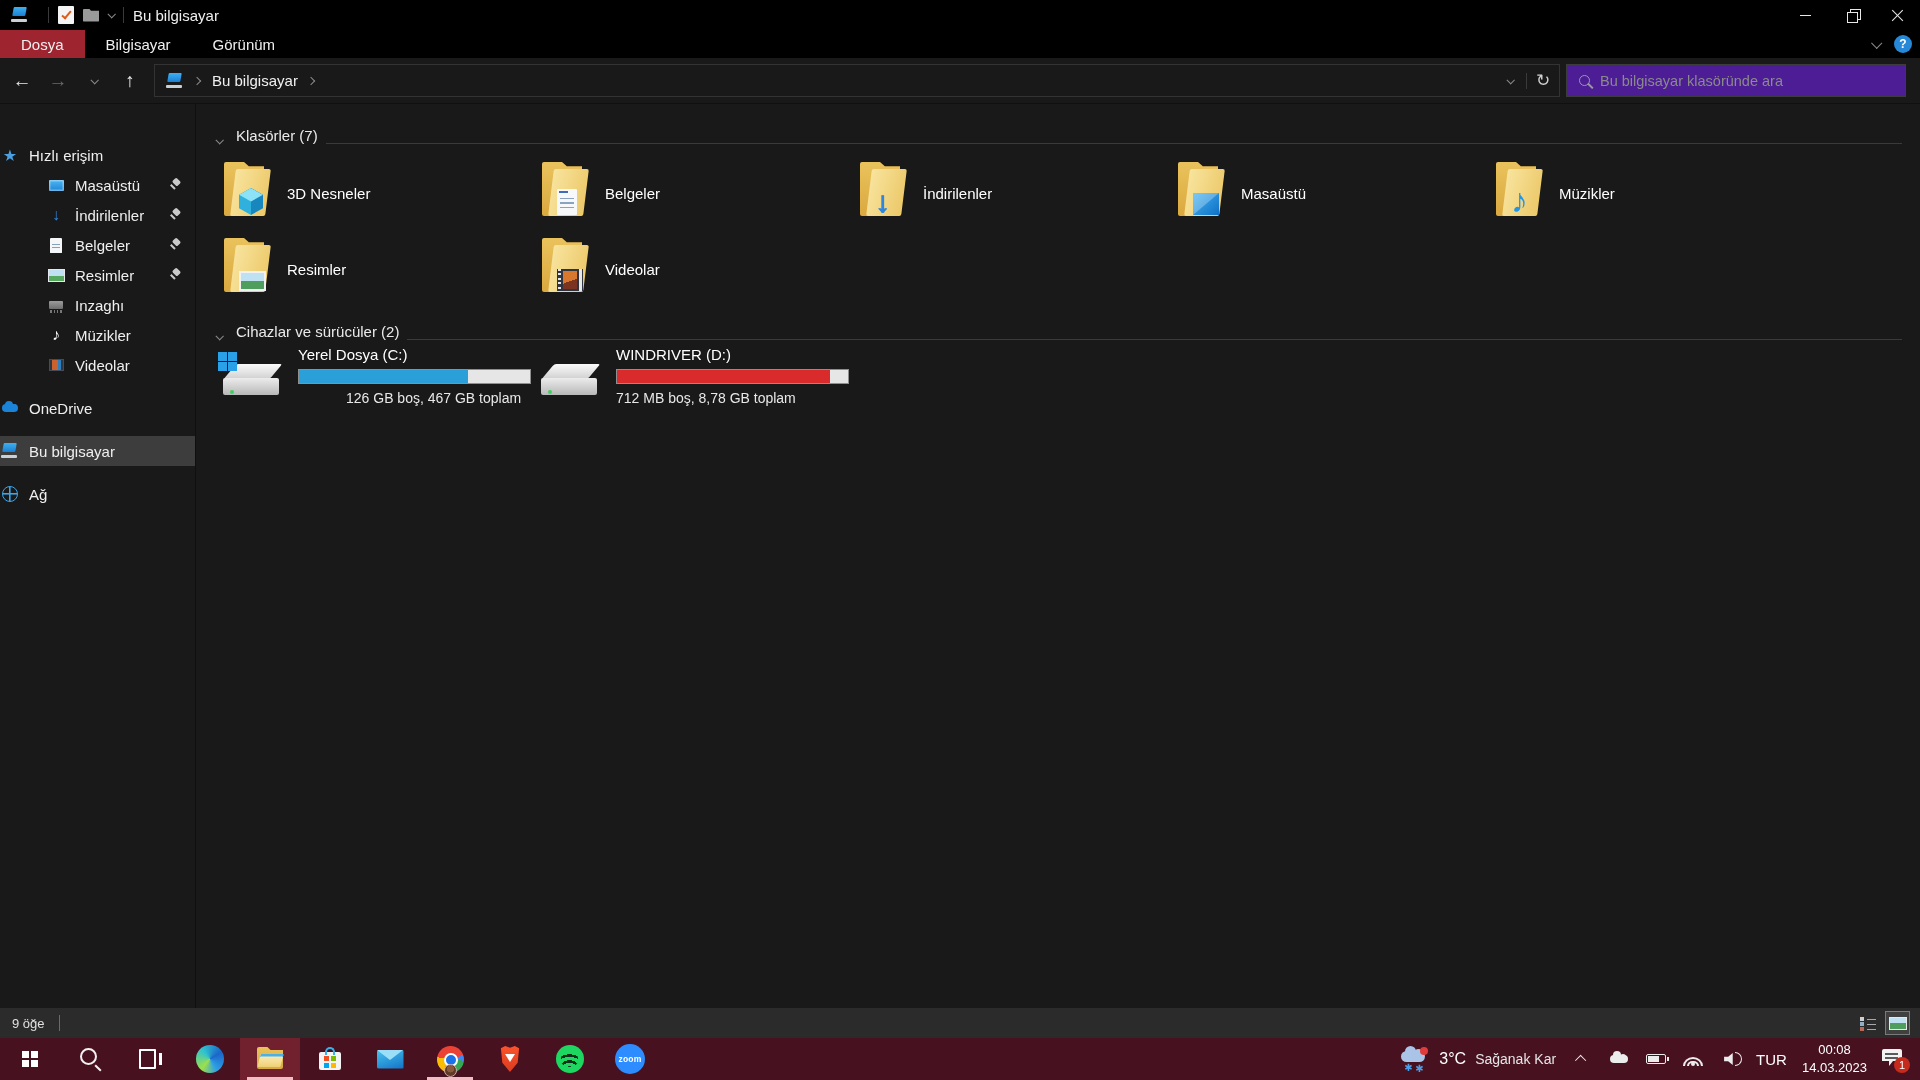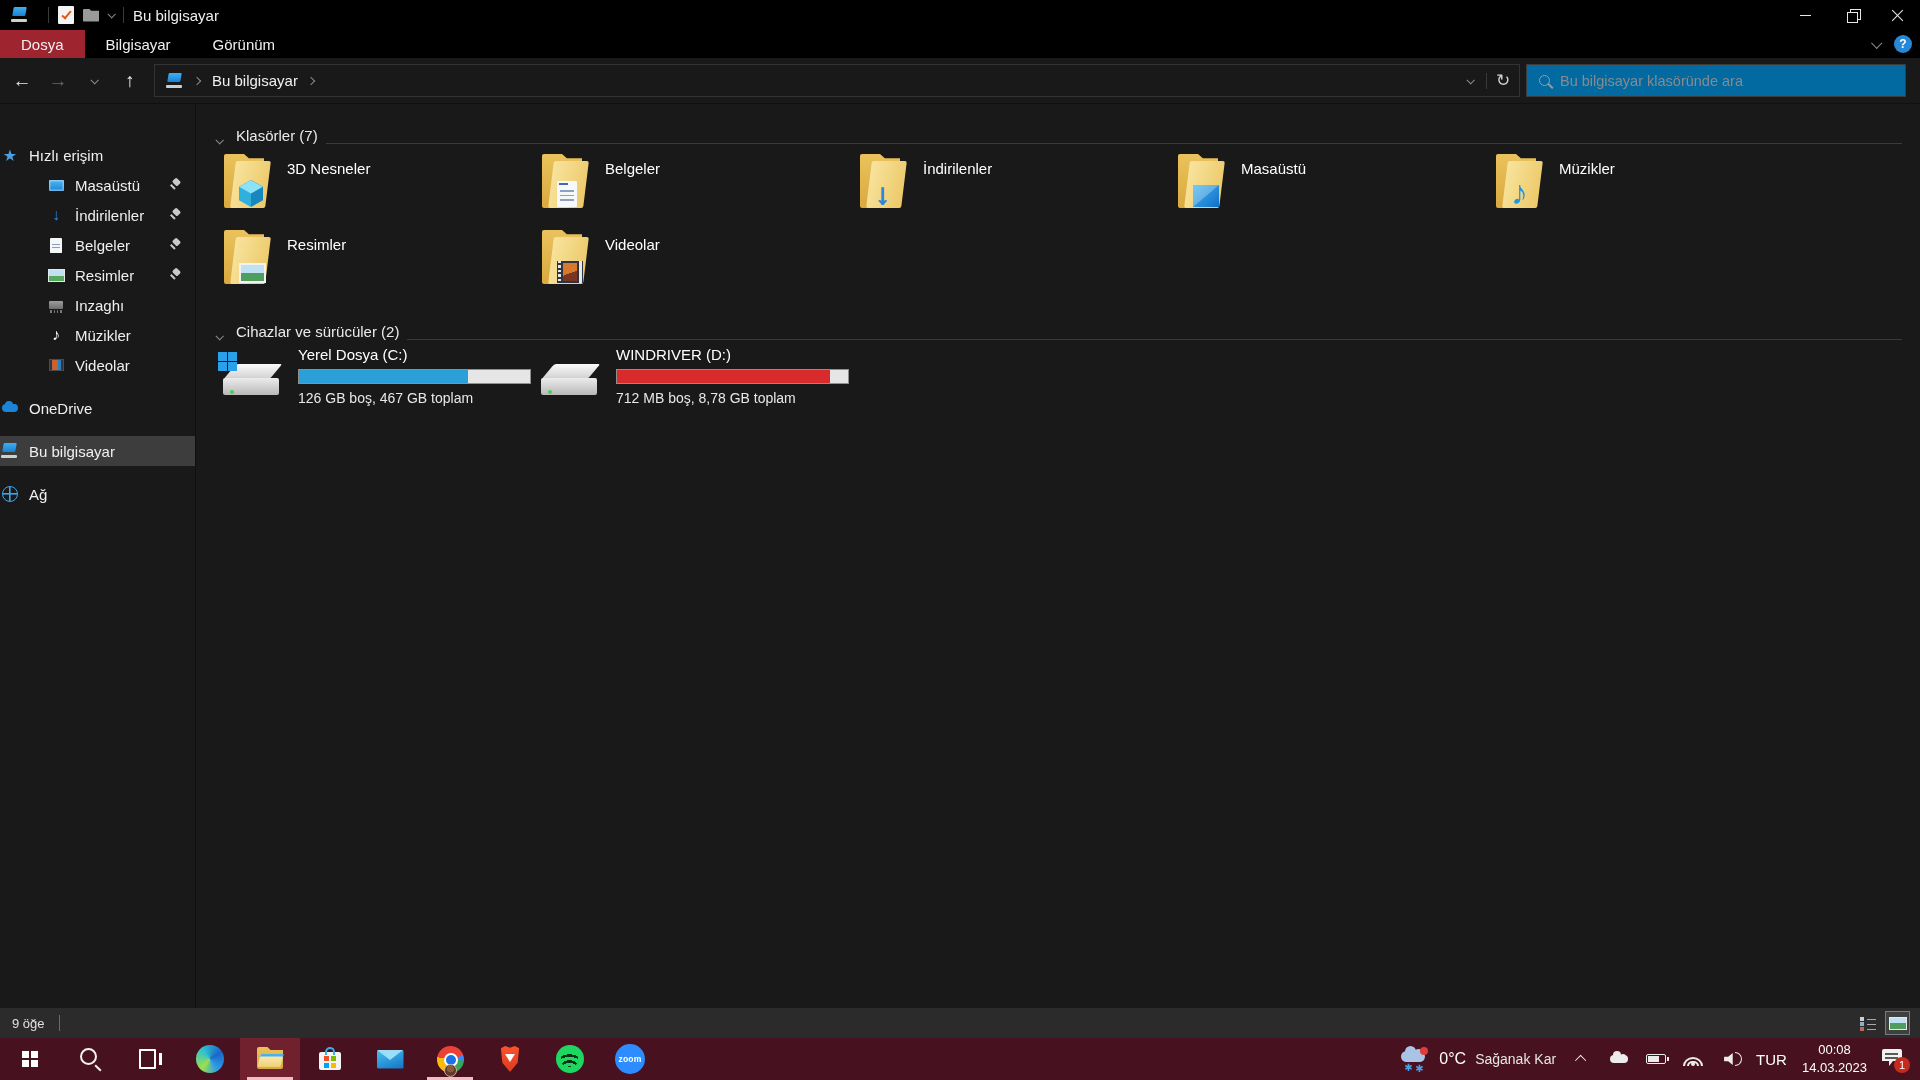--- a/index.html
+++ b/index.html
@@ -44,21 +44,21 @@
 
   
   .navbar { height:46px; display:flex; align-items:center; padding:0 14px 0 4px; background:#191919; border-bottom:1px solid #101010; flex:none; }
   .navbtn { width:36px; height:32px; display:flex; align-items:center; justify-content:center; font-size:19px; color:#e8e8e8; }
   .navbtn.disabled { color:#6b6b6b; }
   .addrbar { flex:1; height:33px; margin:0 6px; border:1px solid #333; background:#191919; display:flex; align-items:center; padding-left:10px; }
   .crumb-label { font-size:15px; color:#f0f0f0; padding:0 10px 0 12px; }
   .addr-right { margin-left:auto; display:flex; align-items:center; height:100%; }
   .addr-btn { width:32px; height:100%; display:flex; align-items:center; justify-content:center; }
   .refresh-glyph { font-size:17px; color:#cfcfcf; }
-  .searchbox { width:380px; height:33px; border:1px solid #3c3c3c; background:#0369a1; display:flex; align-items:center; padding:0 12px; gap:10px; }
+  .searchbox { width:340px; height:33px; border:1px solid #3c3c3c; background:#4c1d95; display:flex; align-items:center; padding:0 12px; gap:10px; }
   .mag { width:11px; height:11px; border:1.6px solid #9a9a9a; border-radius:50%; position:relative; flex:none; }
   .mag::after { content:""; position:absolute; right:-5px; bottom:-2px; width:7px; height:1.6px; background:#9a9a9a; transform:rotate(45deg); }
   .searchbox input { flex:1; background:transparent; border:none; outline:none; color:#ccc; font-size:14.5px; font-family:"Liberation Sans",sans-serif; }
   .searchbox input::placeholder { color:#8a8a8a; }
 
   
   .contentrow { flex:1; display:flex; overflow:hidden; }
   .sidebar { width:196px; flex:none; padding-top:36px; border-right:1px solid #101010; }
   .tree-item { height:30px; display:flex; align-items:center; font-size:15px; color:#efefef; }
   .tree-item[data-indent="1"] { padding-left:46px; }
@@ -71,21 +71,21 @@
   .pin::before { content:""; position:absolute; left:4px; top:0; width:7px; height:6px; background:#c9c9c9; border-radius:1.5px; transform:rotate(45deg); }
   .pin::after { content:""; position:absolute; left:1px; top:7px; width:6px; height:1.6px; background:#c9c9c9; transform:rotate(45deg); }
 
   .main { flex:1; padding:16px 10px 0 14px; position:relative; }
   .sect { display:flex; align-items:flex-end; height:24px; }
   .sect .label { font-size:15px; color:#eaeaea; margin:0 8px; white-space:nowrap; }
   .sect .rule { flex:1; height:1px; background:#3a3a3a; margin-right:8px; }
   .sect .cvbox { width:18px; display:flex; justify-content:center; }
 
   .grid { display:grid; grid-template-columns:repeat(5,318px); margin:6px 0 2px 12px; }
-  .tile { height:76px; display:flex; align-items:flex-start; }
+  .tile { height:76px; display:flex; align-items:center; }
   .tile-label { font-size:15px; color:#fff; margin:10px 0 0 13px; }
 
   
   .folder-ico { position:relative; width:52px; height:58px; flex:none; margin-top:2px; }
   .folder-ico::before { content:""; position:absolute; left:2px; top:2px; width:40px; height:54px;
       background:linear-gradient(#eac25c,#daa93f); border-radius:2px;
       clip-path:polygon(0 0,50% 0,62% 8%,100% 8%,100% 100%,0 100%); }
   .folder-ico::after { content:""; position:absolute; left:11px; top:9px; width:35px; height:47px;
       background:linear-gradient(100deg,#f8e49e,#ecc868); transform:skewX(-7deg); border-radius:2px; }
   .badge { position:absolute; z-index:2; left:17px; bottom:3px; }
@@ -499,21 +499,21 @@
           <div class="tile drive-tile" data-flag="true">
             <span class="drive-ico">
               <span class="win-flag"></span>
               <span class="led"></span>
             </span>
             <span class="drive-info">
               <span class="drive-name" style="display:block;">Yerel Dosya (C:)</span>
               <span class="drive-bar" style="display:block;">
                 <span class="drive-fill" style="display: block; width: 73%; background: rgb(43, 159, 216);"></span>
               </span>
-              <span class="drive-caption" style="display:block;">126 GB boş, 467 GB toplam</span>
+              <span class="drive-caption" style="display:block;margin-left:48px;">126 GB boş, 467 GB toplam</span>
             </span>
           </div>
 
           <div class="tile drive-tile">
             <span class="drive-ico">
 
               <span class="led"></span>
             </span>
             <span class="drive-info">
               <span class="drive-name" style="display:block;">WINDRIVER (D:)</span>
@@ -633,21 +633,21 @@
     </div>
 
   <div class="tray">
     <div class="weather">
       <span class="weather-ico">
         <span class="cloud"></span>
           <span class="flake">✱</span>
           <span class="flake flake2">✱</span>
           <span class="dot"></span>
       </span>
-      <span class="weather-temp">0°C</span>
+      <span class="weather-temp">3°C</span>
       <span class="weather-cond">Sağanak Kar</span>
     </div>
     <span class="tray-ico">
         <span class="cv up" style="border-color:#ececec;"></span>
       </span>
     <span class="tray-ico">
         <span class="cloud-tray"></span>
       </span>
     <span class="tray-ico">
         <span class="battery-glyph"></span>

